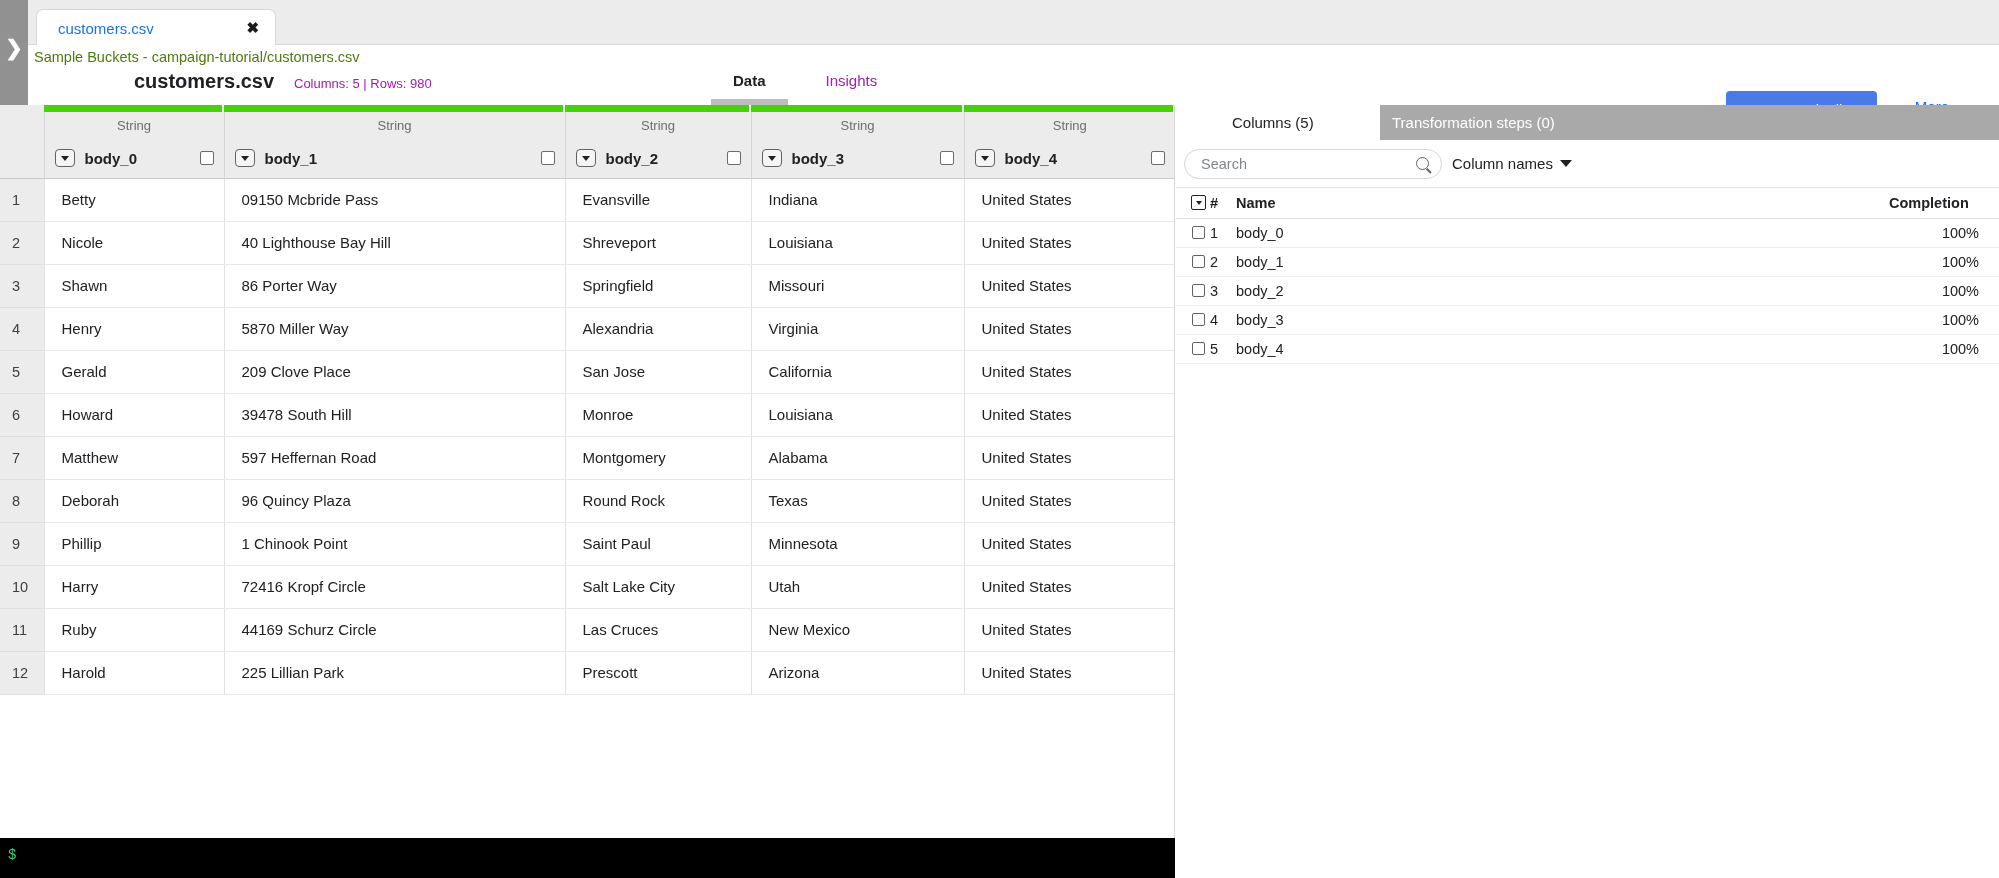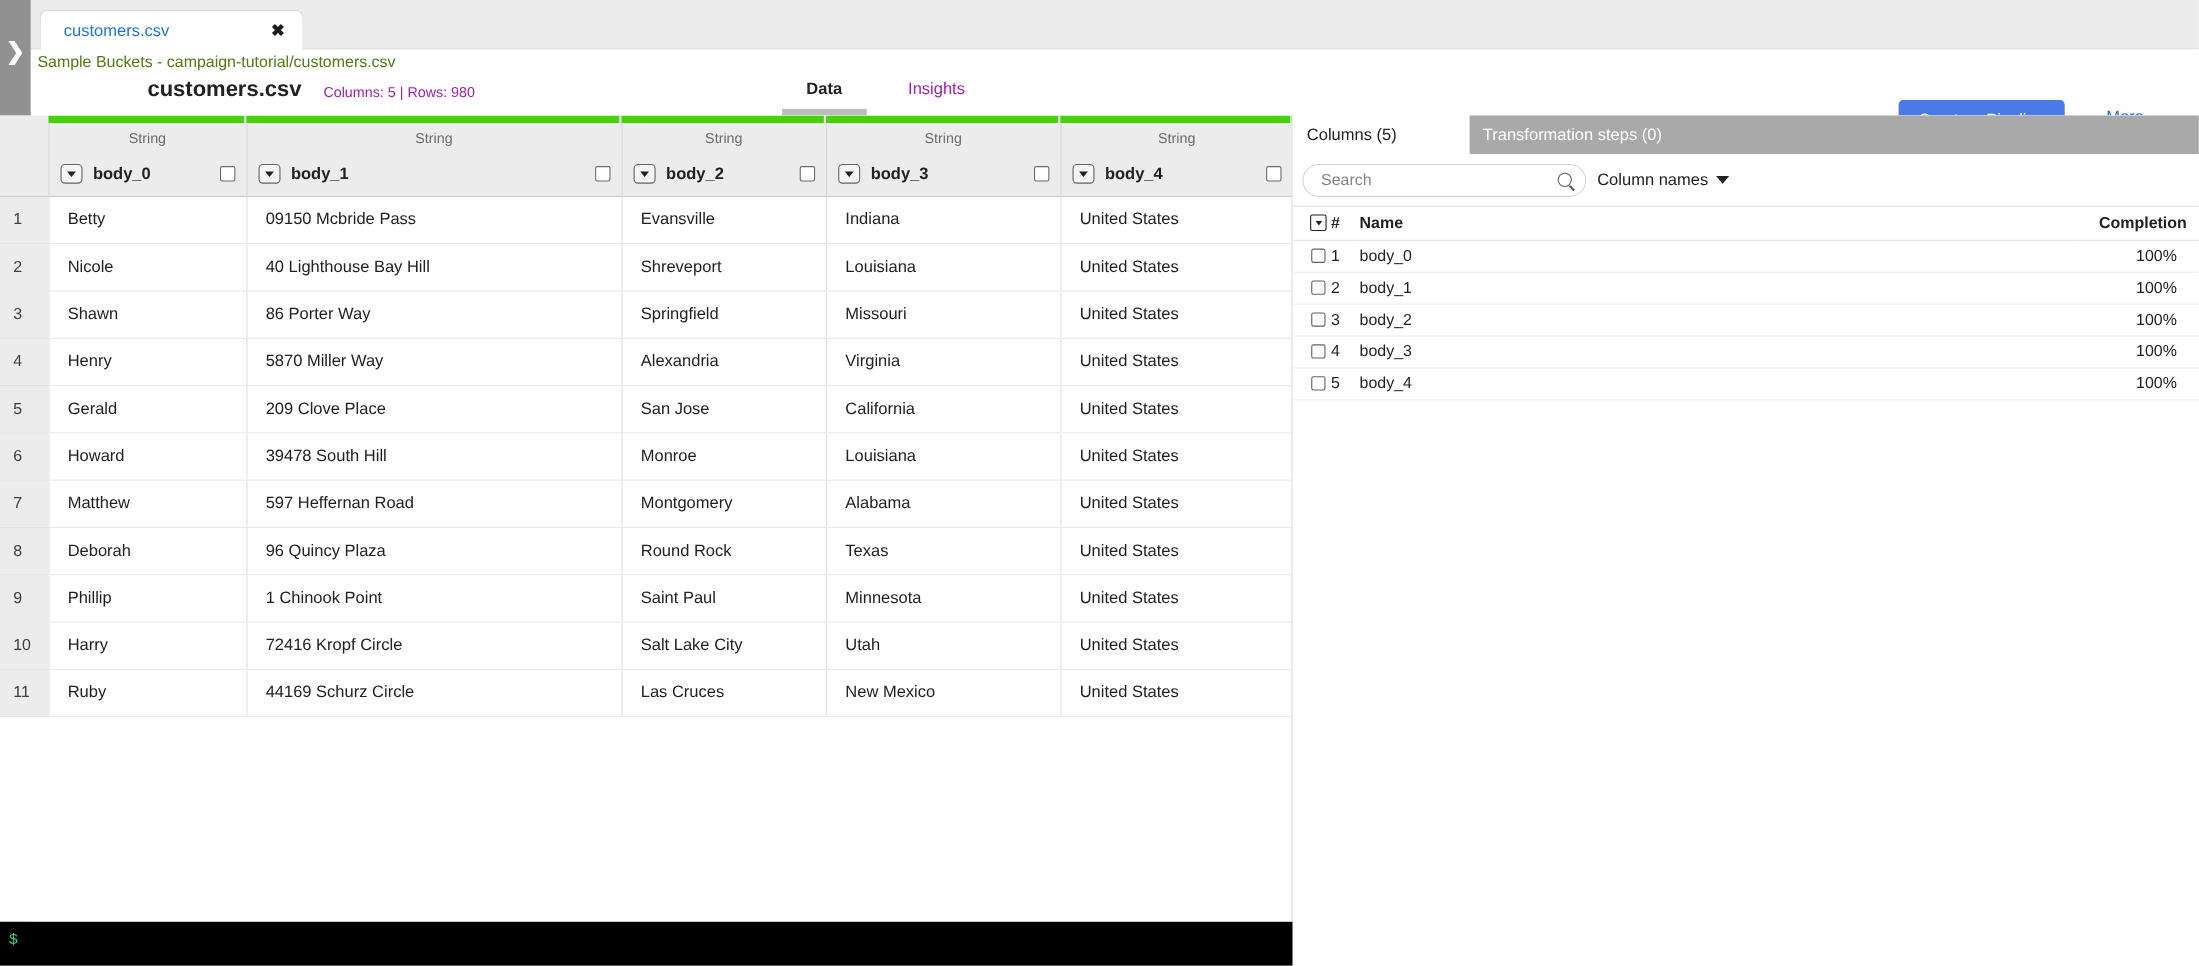--- a/index.html
+++ b/index.html
@@ -280,20 +280,21 @@
   .right-panel {
     position: absolute;
     left: 1176px; top: 105px;
     width: 823px; height: 773px;
     background: #ffffff;
   }
   .rp-tabs {
     display: flex;
     height: 35px;
     background: #ffffff;
+    padding-left: 44px;
   }
   .rp-tab {
     display: flex;
     align-items: center;
     padding: 0 12px;
     font-size: 15px;
     cursor: pointer;
   }
   .rp-tab.active {
     color: #202124;
@@ -379,21 +380,21 @@
   table.cols th {
     height: 30px;
     font-size: 14.5px;
     font-weight: bold;
     color: #202124;
     text-align: left;
     border-bottom: 1px solid #e2e2e2;
     padding: 0;
     vertical-align: middle;
   }
-  table.cols th.cmp { text-align: right; padding-right: 11px; }
+  table.cols th.cmp { text-align: left; padding-right: 11px; }
   table.cols td {
     height: 29px;
     font-size: 14.5px;
     color: #202124;
     border-bottom: 1px solid #eeeeee;
     padding: 0;
     vertical-align: middle;
   }
   table.cols td.cmp { text-align: right; padding-right: 20px; }
   .hdr-chk {
@@ -632,20 +633,28 @@
           <td>United States</td>
         </tr>
         <tr>
           <td class="idx">11</td>
           <td>Ruby</td>
           <td>44169 Schurz Circle</td>
           <td>Las Cruces</td>
           <td>New Mexico</td>
           <td>United States</td>
         </tr>
+        <tr>
+          <td class="idx">12</td>
+          <td>Harold</td>
+          <td>225 Lillian Park</td>
+          <td>Prescott</td>
+          <td>Arizona</td>
+          <td>United States</td>
+        </tr>
       </tbody>
     </table>
   </div>
 
   <div class="right-panel">
     <div class="rp-tabs">
       <div class="rp-tab active">Columns (5)</div>
       <div class="rp-tab inactive">Transformation steps (0)</div>
     </div>
 

